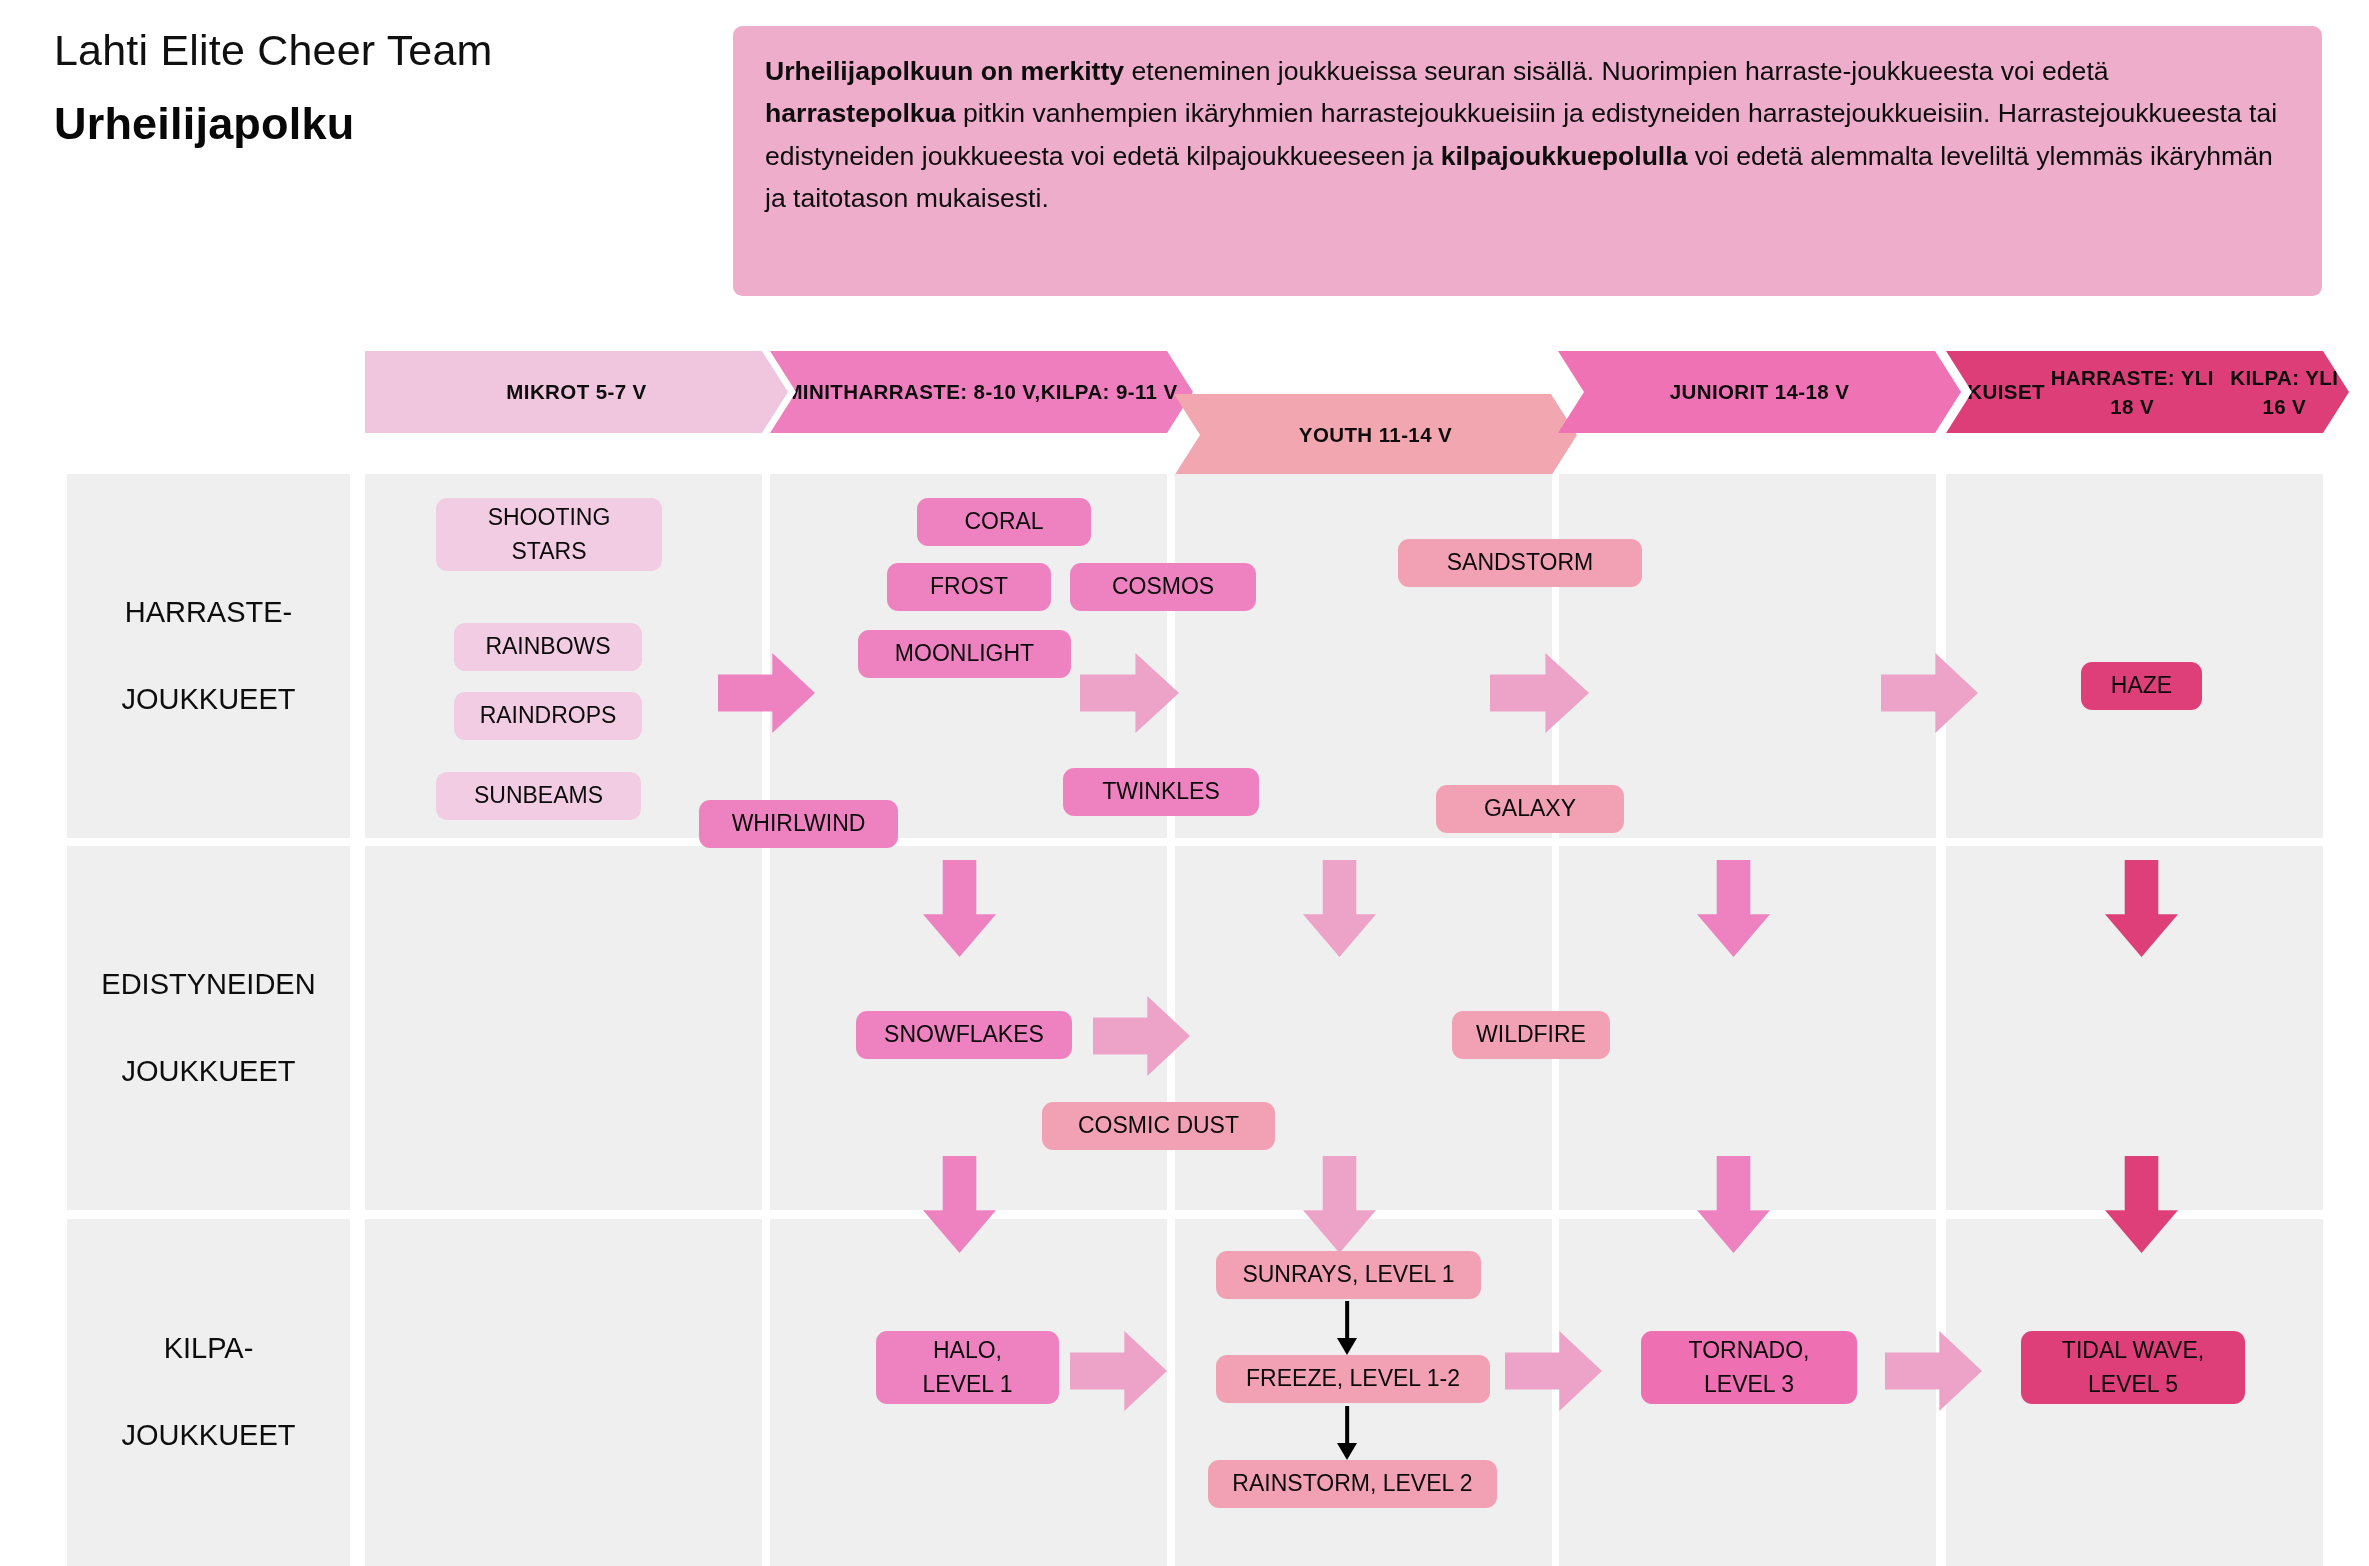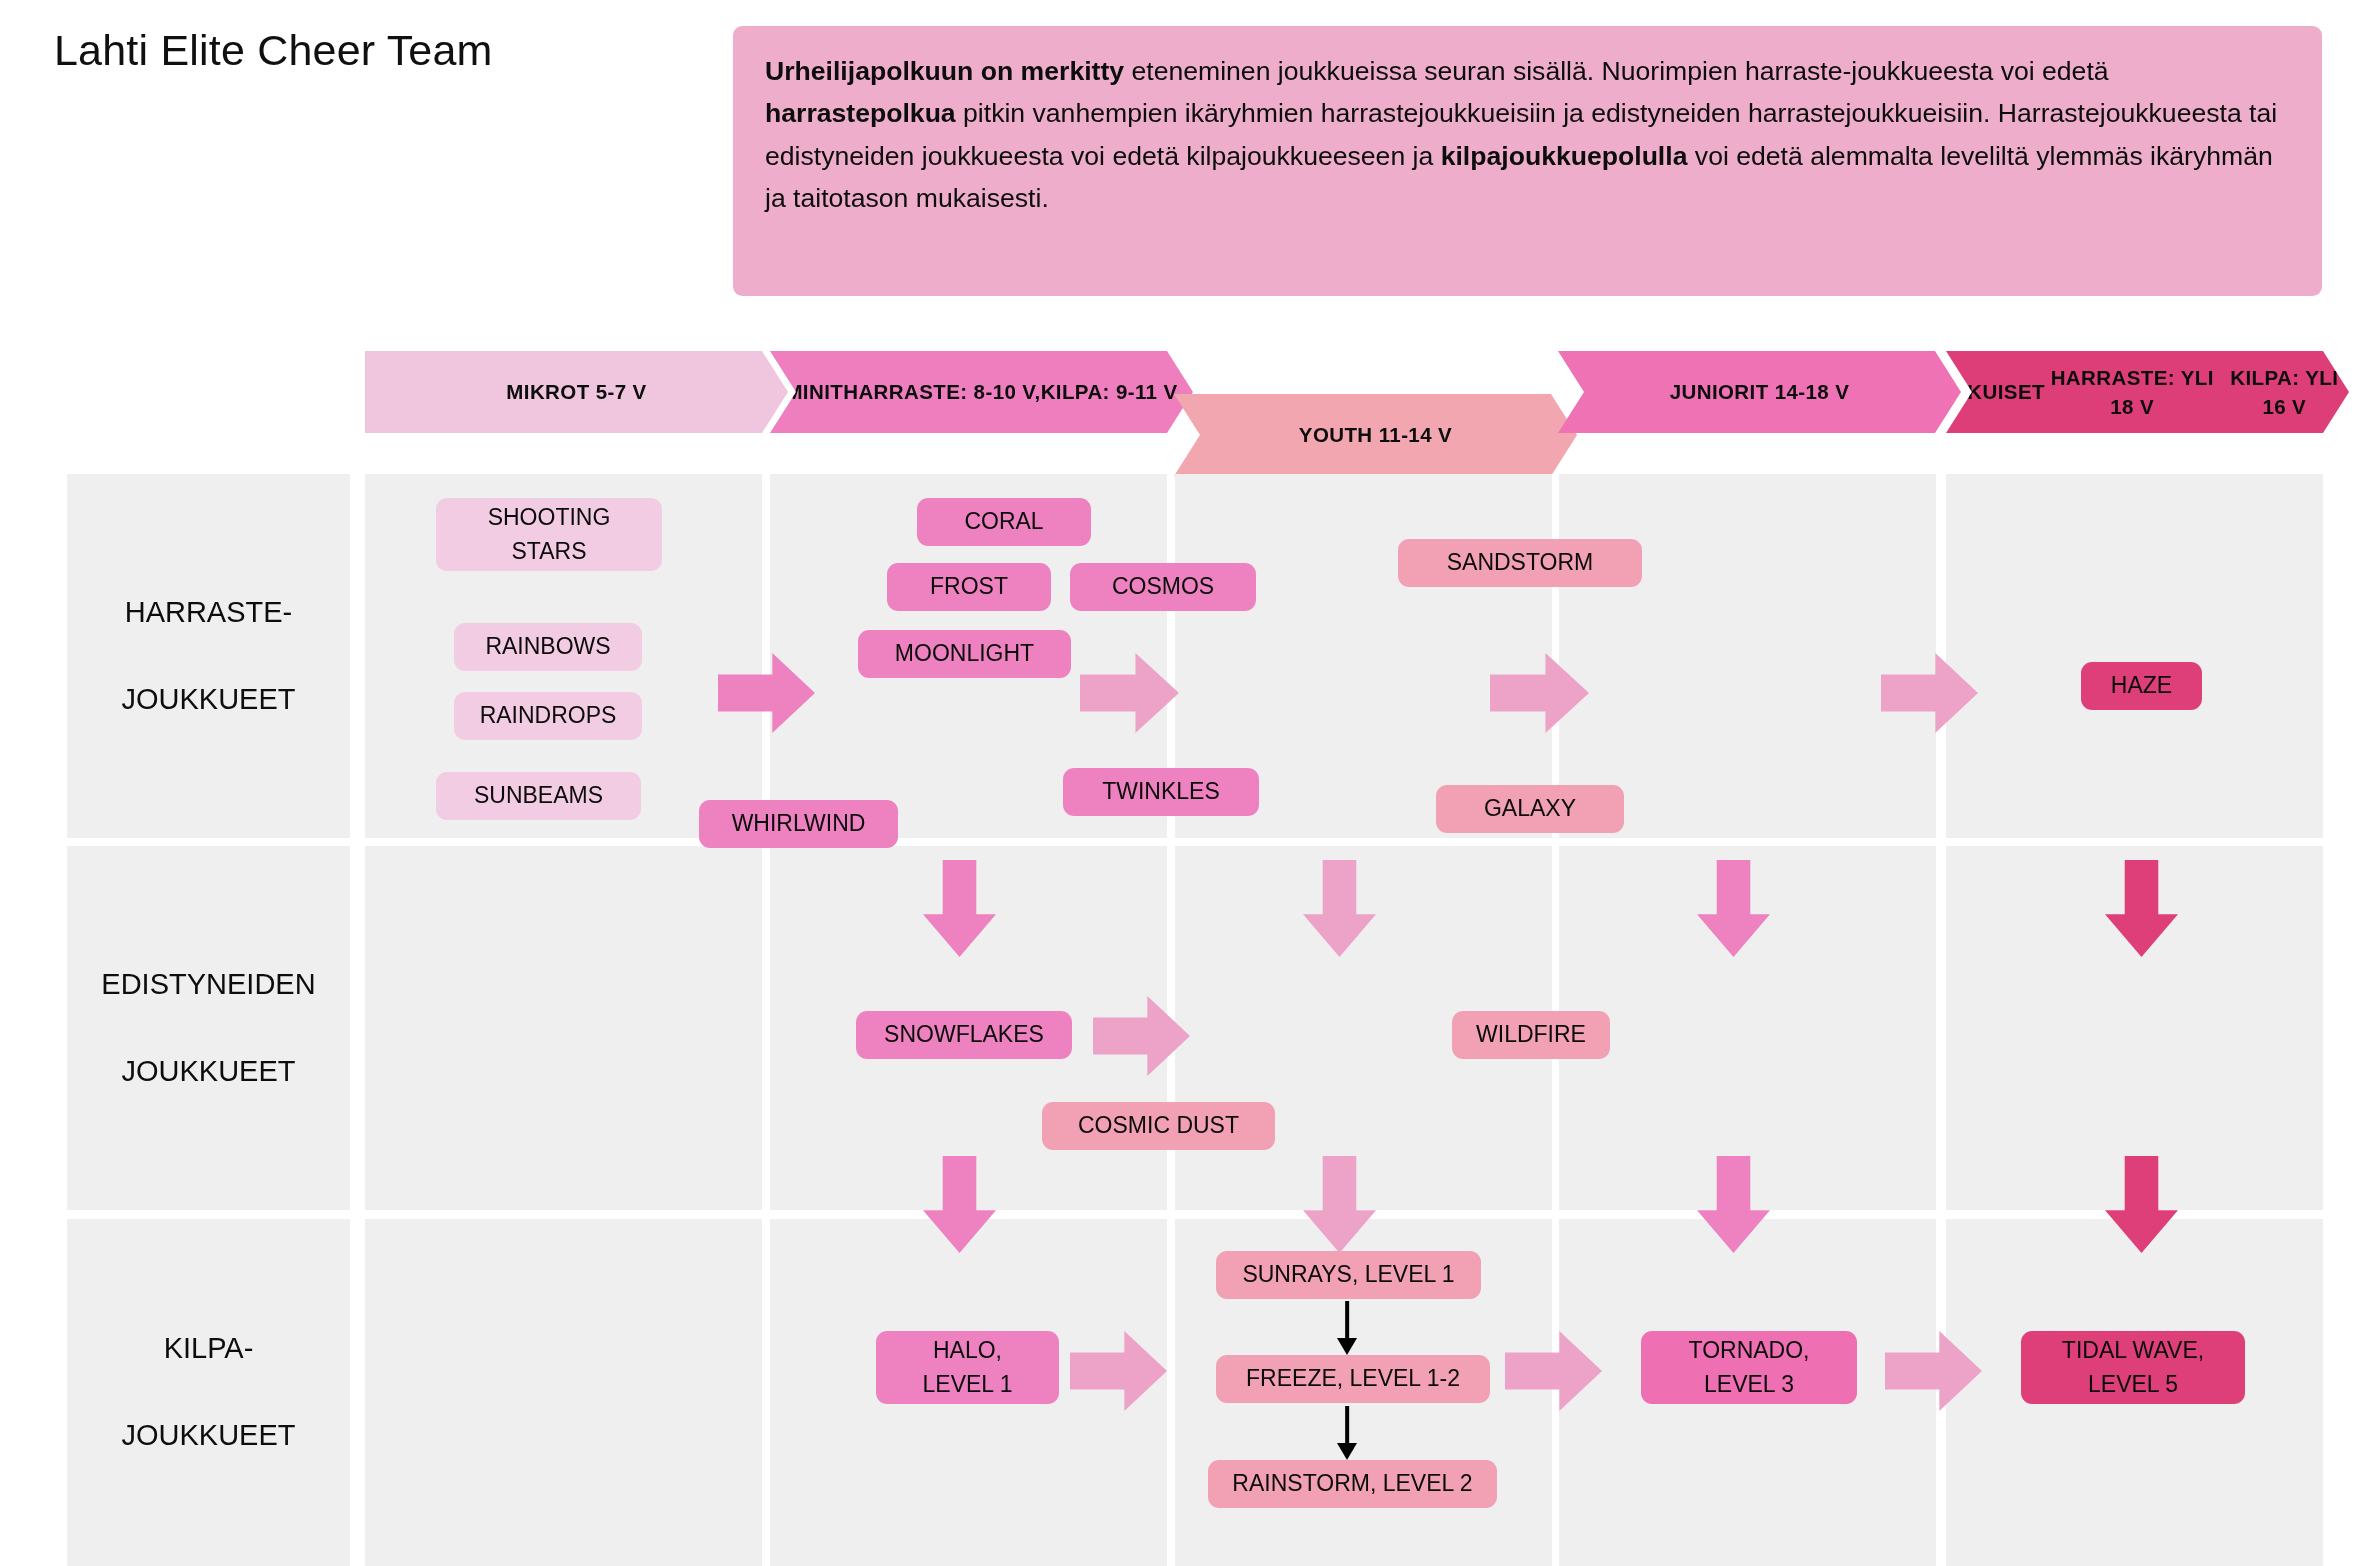--- a/index.html
+++ b/index.html
@@ -107,20 +107,21 @@
   .tick .head  { position:absolute; left:50%; bottom:0; width:0; height:0;
                  border-left:10.3px solid transparent; border-right:10.3px solid transparent;
                  border-top:17px solid #000; transform:translateX(-50%); }
 </style>
 </head>
 <body>
 
 <div id="root">
 
   <div class="hdr-title1">Lahti Elite Cheer Team</div>
+  <div class="hdr-title2">Urheilijapolku</div>
 
 
   <div class="intro">
     <p id="intro-text"><b>Urheilijapolkuun on merkitty</b><span> eteneminen joukkueissa seuran sisällä. Nuorimpien harraste-joukkueesta voi edetä </span><b>harrastepolkua</b><span> pitkin vanhempien ikäryhmien harrastejoukkueisiin ja edistyneiden harrastejoukkueisiin. Harrastejoukkueesta tai edistyneiden joukkueesta voi edetä kilpajoukkueeseen ja </span><b>kilpajoukkuepolulla</b><span> voi edetä alemmalta leveliltä ylemmäs ikäryhmän ja taitotason mukaisesti.</span></p>
   </div>
 
   <div class="banner-row" id="banner-row">
       <div class="chev c0" style="left: 0px; width: 423px; background: rgb(240, 198, 223);">
         <span>MIKROT 5-7 V</span>
       </div>

